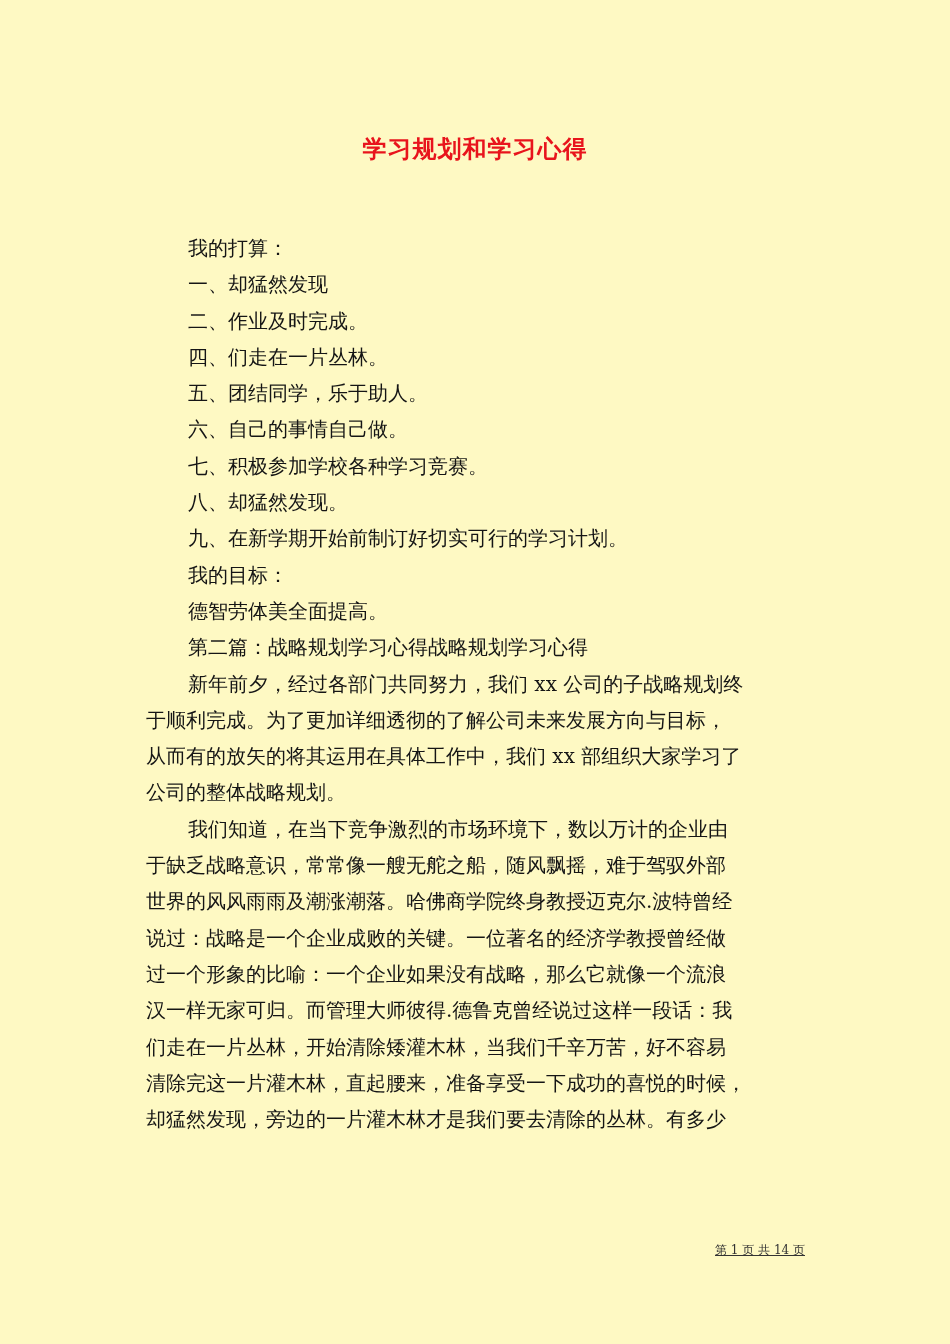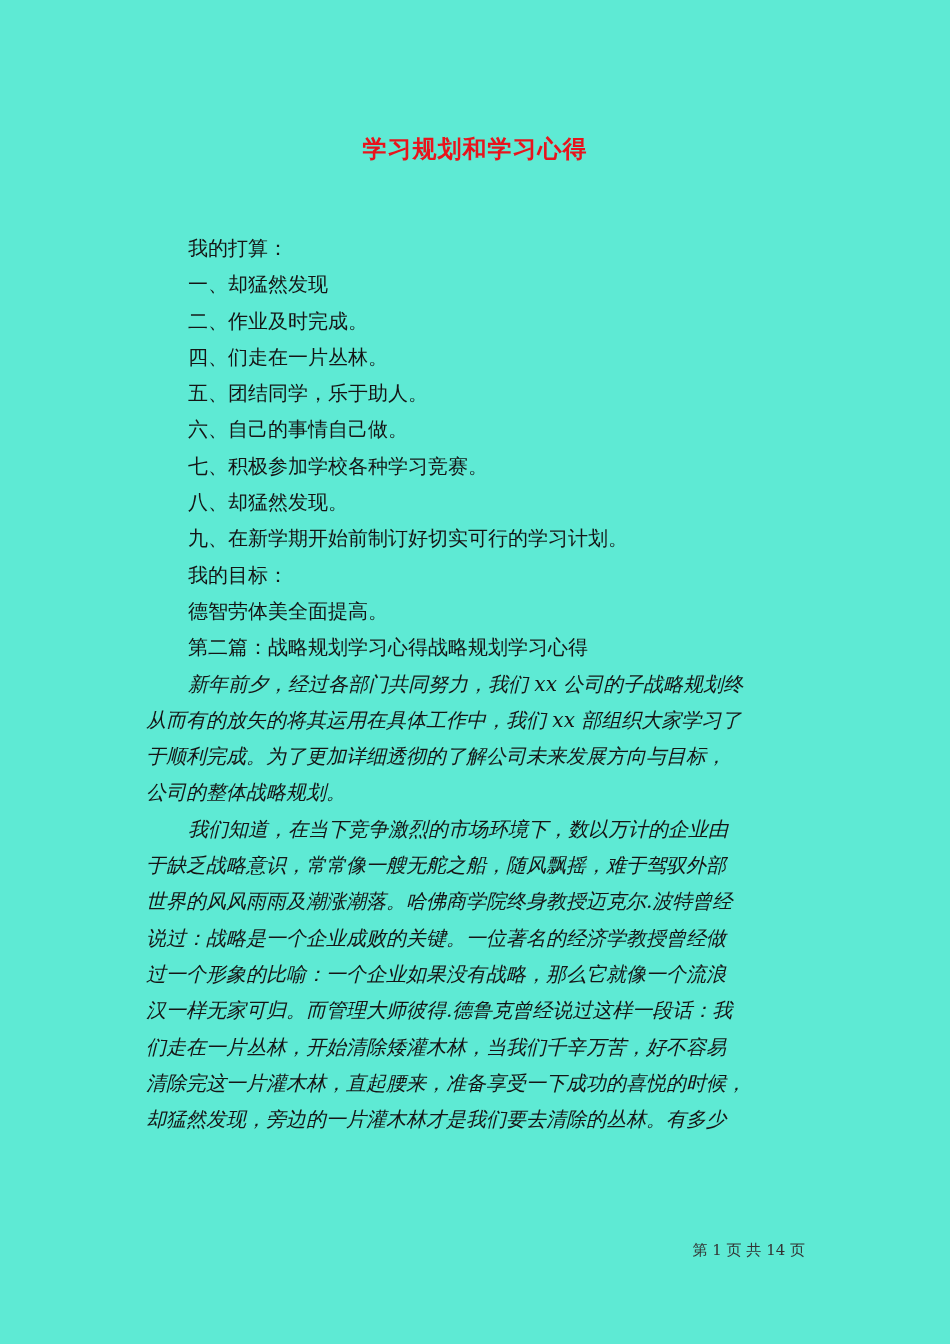--- a/index.html
+++ b/index.html
@@ -13,21 +13,21 @@
       position: relative;
       overflow: hidden;
       font-family: "DejaVu Serif", "Liberation Serif", serif;
       color: #111111;
     }
     .page {
       position: absolute;
       left: 0; top: 0;
       width: 950px;
       height: 1344px;
-      background: #5eead4;
+      background: #fef9c3;
     }
     .title {
       position: absolute;
       left: 0;
       width: 950px;
       top: 131px;
       text-align: center;
       font-family: "DejaVu Sans", "Liberation Sans", sans-serif;
       font-weight: bold;
       font-size: 24px;
@@ -47,30 +47,30 @@
     .line {
       white-space: nowrap;
       height: 36.3px;
     }
     .indent {
       padding-left: 42px;
     }
     .para-line {
       white-space: nowrap;
       height: 36.3px;
-      font-style: italic;
     }
     .footer {
       position: absolute;
       right: 145px;
       top: 1241px;
-      font-size: 15px;
+      font-size: 12px;
       line-height: 18px;
       color: #333333;
       font-family: "DejaVu Serif", "Liberation Serif", serif;
+      text-decoration: underline;
     }
   </style>
 </head>
 <body>
 
 <div class="page">
 
   <div class="title">学习规划和学习心得</div>
 
   <div class="body-text">
@@ -82,22 +82,22 @@
     <div class="line indent">六、自己的事情自己做。</div>
     <div class="line indent">七、积极参加学校各种学习竞赛。</div>
     <div class="line indent">八、却猛然发现。</div>
     <div class="line indent">九、在新学期开始前制订好切实可行的学习计划。</div>
     <div class="line indent">我的目标：</div>
     <div class="line indent">德智劳体美全面提高。</div>
     <div class="line indent">第二篇：战略规划学习心得战略规划学习心得</div>
 
     <div>
       <div class="para-line indent">新年前夕，经过各部门共同努力，我们 xx 公司的子战略规划终</div>
+      <div class="para-line">于顺利完成。为了更加详细透彻的了解公司未来发展方向与目标，</div>
       <div class="para-line">从而有的放矢的将其运用在具体工作中，我们 xx 部组织大家学习了</div>
-      <div class="para-line">于顺利完成。为了更加详细透彻的了解公司未来发展方向与目标，</div>
       <div class="para-line">公司的整体战略规划。</div>
     </div>
 
     <div>
       <div class="para-line indent">我们知道，在当下竞争激烈的市场环境下，数以万计的企业由</div>
       <div class="para-line">于缺乏战略意识，常常像一艘无舵之船，随风飘摇，难于驾驭外部</div>
       <div class="para-line">世界的风风雨雨及潮涨潮落。哈佛商学院终身教授迈克尔.波特曾经</div>
       <div class="para-line">说过：战略是一个企业成败的关键。一位著名的经济学教授曾经做</div>
       <div class="para-line">过一个形象的比喻：一个企业如果没有战略，那么它就像一个流浪</div>
       <div class="para-line">汉一样无家可归。而管理大师彼得.德鲁克曾经说过这样一段话：我</div>

